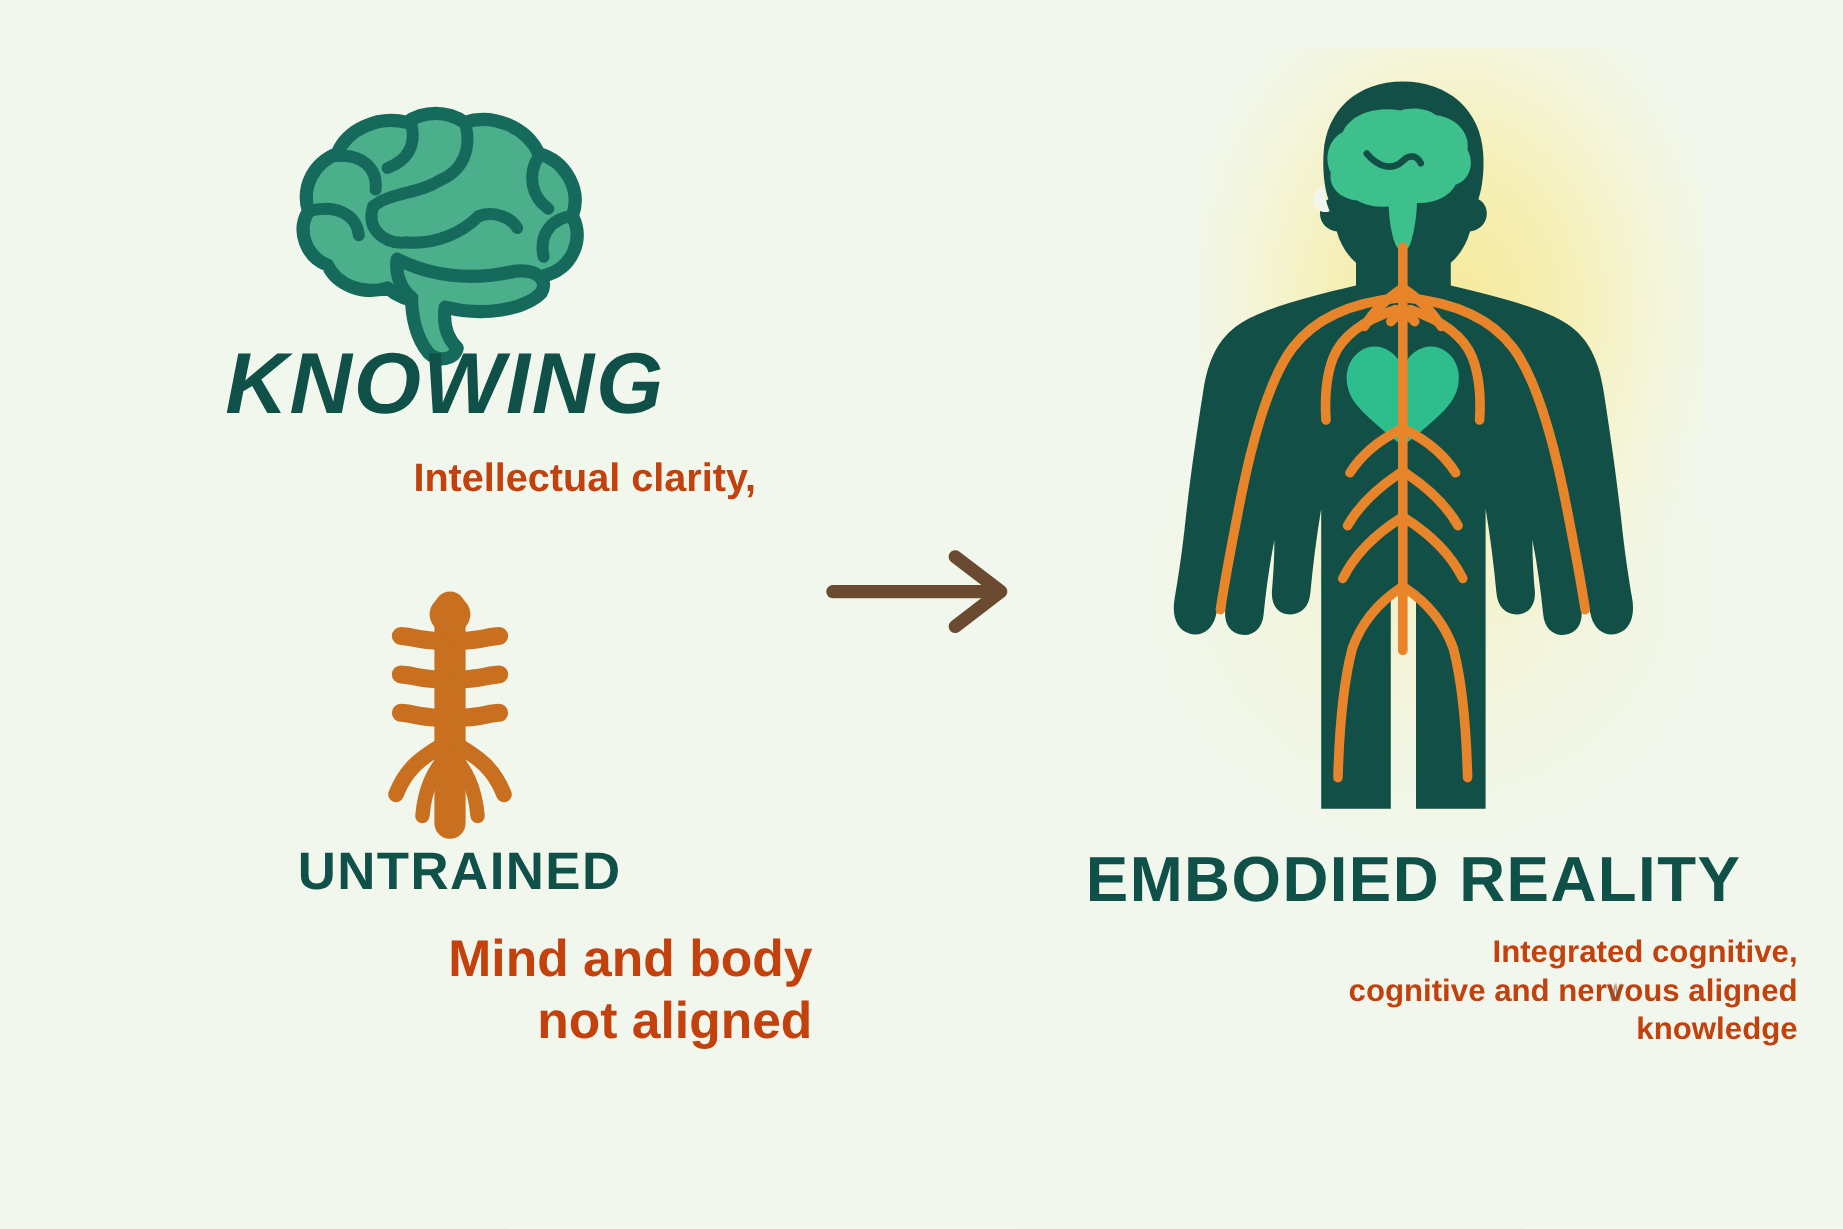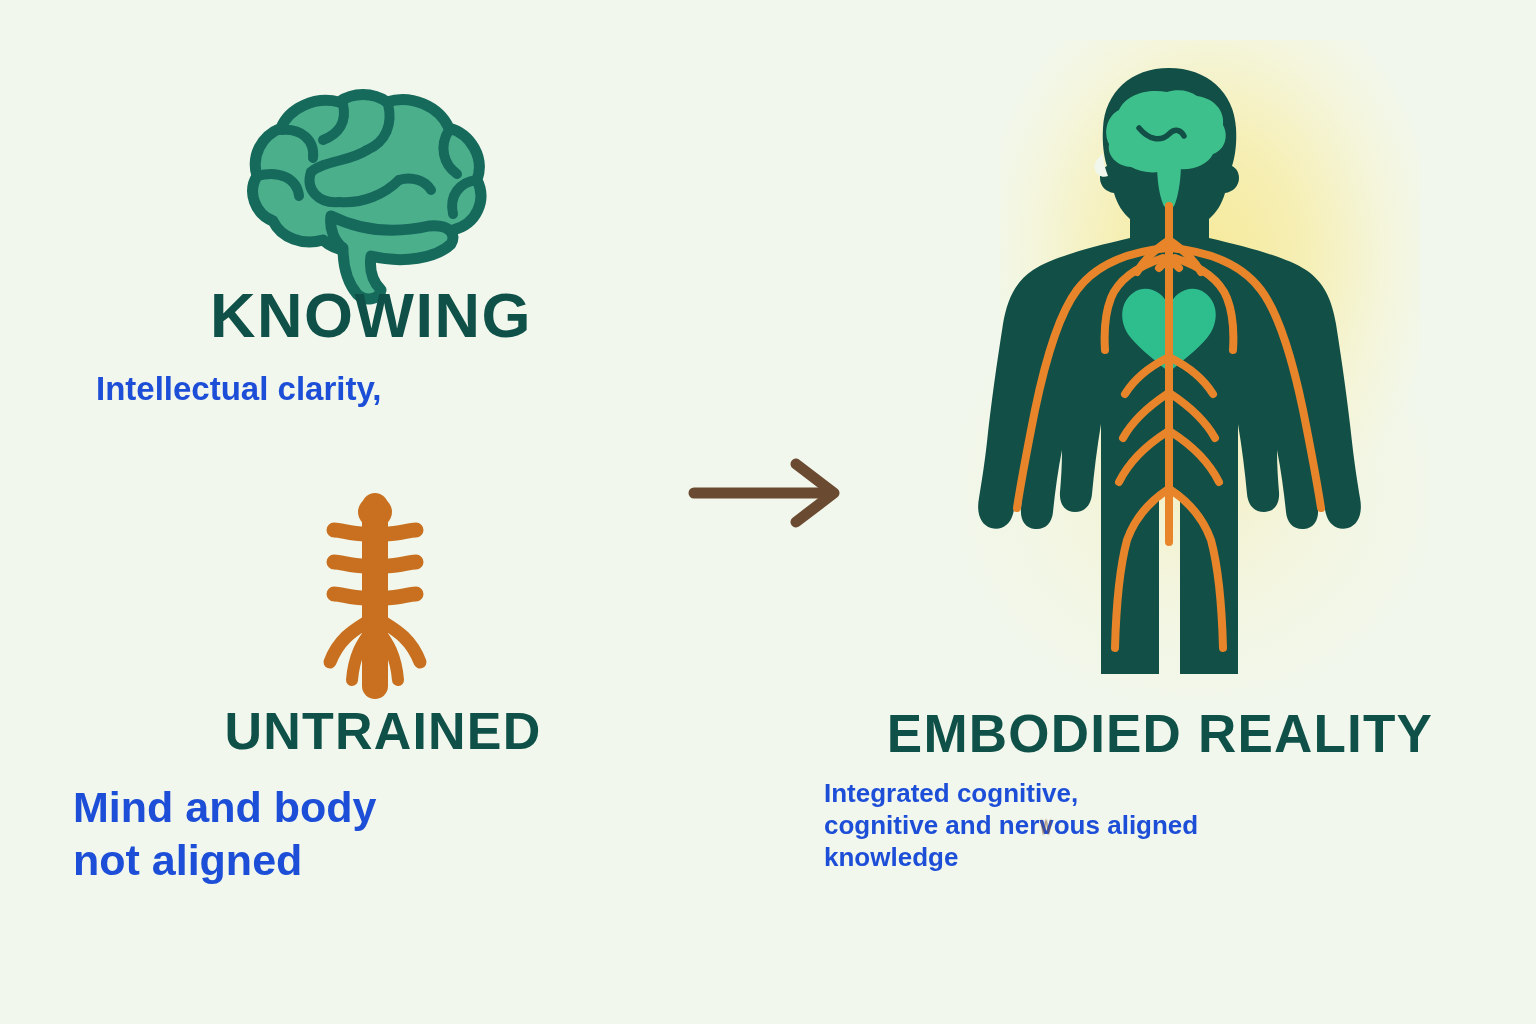--- a/index.html
+++ b/index.html
@@ -50,48 +50,48 @@
 
   .heading {
     color: #0F5148;
     font-weight: 700;
     letter-spacing: 0.5px;
     text-align: center;
     line-height: 1.06;
     margin: 0;
   }
   .subtext {
-    color: #1d4ed8;
+    color: #c2410c;
     font-weight: 600;
-    text-align: left;
+    text-align: right;
     line-height: 1.22;
-    margin: 0;
+    margin: 16px;
   }
 
   
   #knowing-block {
     left: 96px;
     top: 282px;
     width: 550px;
   }
-  #knowing-block .heading { font-size: 63px; letter-spacing: 1.5px; }
+  #knowing-block .heading { font-size: 72px; letter-spacing: 1.5px; font-style: italic; }
   #knowing-block .subtext { font-size: 33px; margin-top: 20px; }
 
   
   #untrained-block {
     left: 73px;
     top: 704px;
     width: 620px;
   }
-  #untrained-block .heading { font-size: 52px; letter-spacing: 1.2px; }
+  #untrained-block .heading { font-size: 44px; letter-spacing: 1.2px; }
   #untrained-block .subtext { font-size: 43px; margin-top: 22px; }
 
   
   #embodied-block {
-    left: 824px;
+    left: 842px;
     top: 706px;
     width: 672px;
   }
   #embodied-block .heading { font-size: 53px; letter-spacing: 1.2px; }
   #embodied-block .subtext { font-size: 26px; margin-top: 16px; }
 
   
   .smear {
     position: relative;
     display: inline-block;

